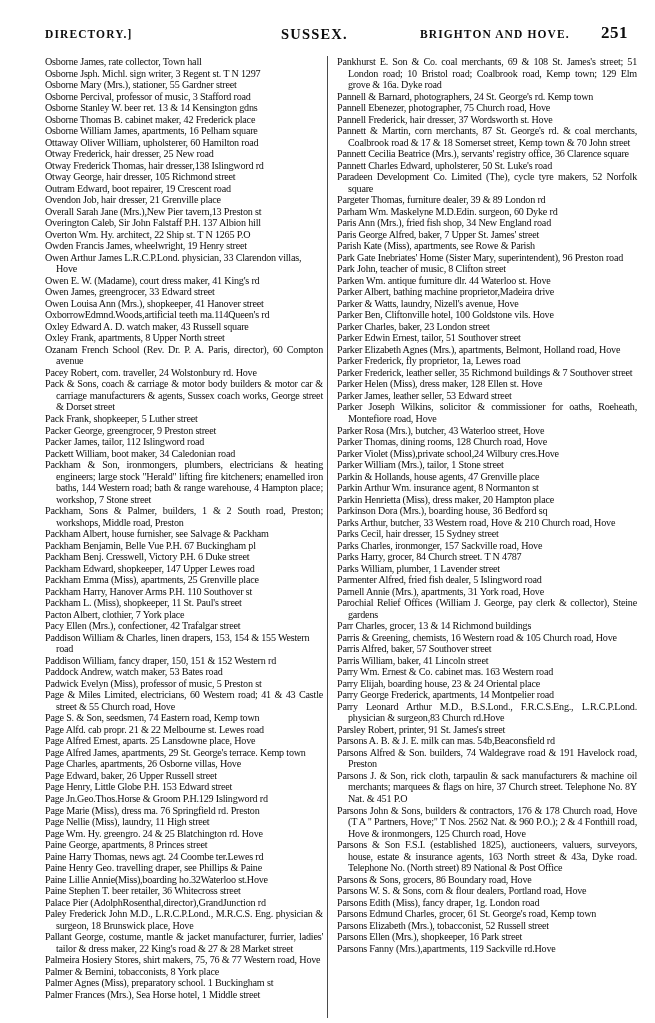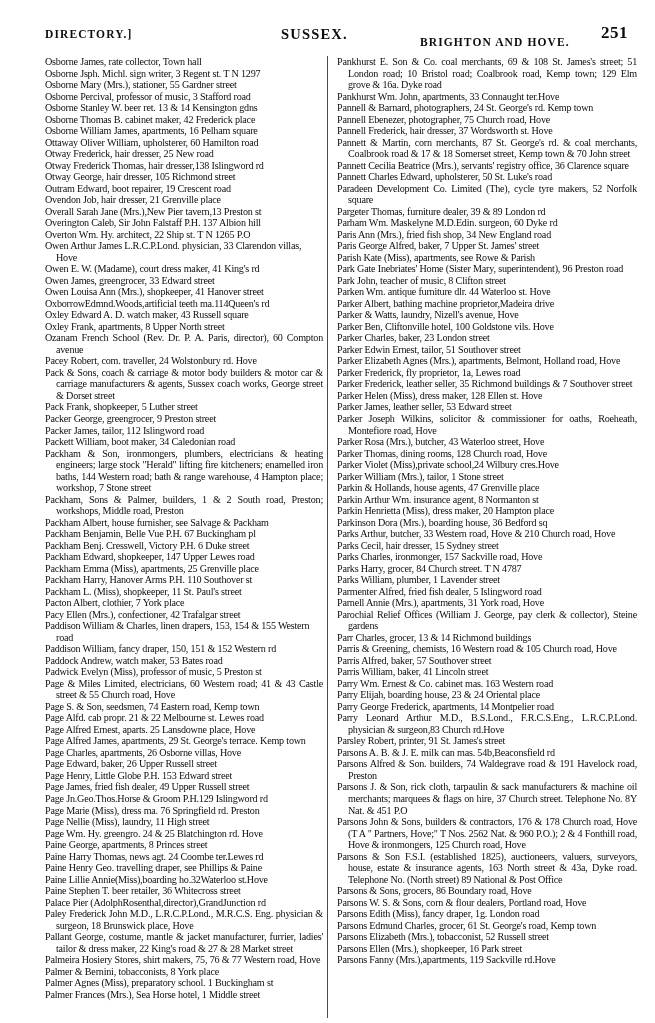--- a/index.html
+++ b/index.html
@@ -48,21 +48,20 @@
     font-size: 14.5px;
     letter-spacing: 1.2px;
     text-align: center;
   }
   .rh-right {
     position: absolute;
     left: 375px;
     top: 0;
     font-size: 11.5px;
     letter-spacing: 1.1px;
-    margin-top: 8px;
   }
   .rh-page {
     position: absolute;
     right: 7px;
     top: -5px;
     font-size: 17px;
     font-weight: bold;
     letter-spacing: 0.5px;
     margin-left: 46px;
   }
@@ -130,20 +129,21 @@
         <p class="entry tight">Osborne William James, apartments, 16 Pelham square</p>
         <p class="entry tight">Ottaway Oliver William, upholsterer, 60 Hamilton road</p>
         <p class="entry tight">Otway Frederick, hair dresser, 25 New road</p>
         <p class="entry tight">Otway Frederick Thomas, hair dresser,138 Islingword rd</p>
         <p class="entry tight">Otway George, hair dresser, 105 Richmond street</p>
         <p class="entry tight">Outram Edward, boot repairer, 19 Crescent road</p>
         <p class="entry tight">Ovendon Job, hair dresser, 21 Grenville place</p>
         <p class="entry tight">Overall Sarah Jane (Mrs.),New Pier tavern,13 Preston st</p>
         <p class="entry tight">Overington Caleb, Sir John Falstaff P.H. 137 Albion hill</p>
         <p class="entry tight">Overton Wm. Hy. architect, 22 Ship st.   T N 1265 P.O</p>
+        <p class="entry tight">Owden Francis James, wheelwright, 19 Henry street</p>
         <p class="entry tight">Owen Arthur James L.R.C.P.Lond. physician, 33 Clarendon villas, Hove</p>
         <p class="entry tight">Owen E. W. (Madame), court dress maker, 41 King's rd</p>
         <p class="entry tight">Owen James, greengrocer, 33 Edward street</p>
         <p class="entry tight">Owen Louisa Ann (Mrs.), shopkeeper, 41 Hanover street</p>
         <p class="entry tight">OxborrowEdmnd.Woods,artificial teeth ma.114Queen's rd</p>
         <p class="entry tight">Oxley Edward A. D. watch maker, 43 Russell square</p>
         <p class="entry tight">Oxley Frank, apartments, 8 Upper North street</p>
         <p class="entry tight just">Ozanam French School (Rev. Dr. P. A. Paris, director), 60 Compton avenue</p>
         <p class="entry tight">Pacey Robert, com. traveller, 24 Wolstonbury rd. Hove</p>
         <p class="entry tight just">Pack &amp; Sons, coach &amp; carriage &amp; motor body builders &amp; motor car &amp; carriage manufacturers &amp; agents, Sussex coach works, George street &amp; Dorset street</p>
@@ -167,41 +167,39 @@
         <p class="entry tight">Paddock Andrew, watch maker, 53 Bates road</p>
         <p class="entry tight">Padwick Evelyn (Miss), professor of music, 5 Preston st</p>
         <p class="entry tight just">Page &amp; Miles Limited, electricians, 60 Western road; 41 &amp; 43 Castle street &amp; 55 Church road, Hove</p>
         <p class="entry tight">Page S. &amp; Son, seedsmen, 74 Eastern road, Kemp town</p>
         <p class="entry tight">Page Alfd. cab propr. 21 &amp; 22 Melbourne st. Lewes road</p>
         <p class="entry tight">Page Alfred Ernest, aparts. 25 Lansdowne place, Hove</p>
         <p class="entry tight">Page Alfred James, apartments, 29 St. George's terrace. Kemp town</p>
         <p class="entry tight">Page Charles, apartments, 26 Osborne villas, Hove</p>
         <p class="entry tight">Page Edward, baker, 26 Upper Russell street</p>
         <p class="entry tight">Page Henry, Little Globe P.H. 153 Edward street</p>
-        <p class="entry tight">Page James, fried fish dealer, 49 Upper Russell street</p>
         <p class="entry tight">Page Jn.Geo.Thos.Horse &amp; Groom P.H.129 Islingword rd</p>
         <p class="entry tight">Page Marie (Miss), dress ma. 76 Springfield rd. Preston</p>
         <p class="entry tight">Page Nellie (Miss), laundry, 11 High street</p>
         <p class="entry tight">Page Wm. Hy. greengro. 24 &amp; 25 Blatchington rd. Hove</p>
         <p class="entry tight">Paine George, apartments, 8 Princes street</p>
         <p class="entry tight">Paine Harry Thomas, news agt. 24 Coombe ter.Lewes rd</p>
         <p class="entry tight">Paine Henry Geo. travelling draper, see Phillips &amp; Paine</p>
         <p class="entry tight">Paine Lillie Annie(Miss),boarding ho.32Waterloo st.Hove</p>
         <p class="entry tight">Paine Stephen T. beer retailer, 36 Whitecross street</p>
         <p class="entry tight">Palace Pier (AdolphRosenthal,director),GrandJunction rd</p>
         <p class="entry tight just">Paley Frederick John M.D., L.R.C.P.Lond., M.R.C.S. Eng. physician &amp; surgeon, 18 Brunswick place, Hove</p>
         <p class="entry tight just">Pallant George, costume, mantle &amp; jacket manufacturer, furrier, ladies' tailor &amp; dress maker, 22 King's road &amp; 27 &amp; 28 Market street</p>
         <p class="entry tight">Palmeira Hosiery Stores, shirt makers, 75, 76 &amp; 77 Western road, Hove</p>
         <p class="entry tight">Palmer &amp; Bernini, tobacconists, 8 York place</p>
         <p class="entry tight">Palmer Agnes (Miss), preparatory school. 1 Buckingham st</p>
         <p class="entry tight">Palmer Frances (Mrs.), Sea Horse hotel, 1 Middle street</p>
       </div>
     <div class="col col-right" id="col-right">
         <p class="entry tight just">Pankhurst E. Son &amp; Co. coal merchants, 69 &amp; 108 St. James's street; 51 London road; 10 Bristol road; Coalbrook road, Kemp town; 129 Elm grove &amp; 16a. Dyke road</p>
-        <p class="entry tight">Pankhurst Wm. John, apartments, 33 Connaught ter.Hove</p>
         <p class="entry tight">Pannell &amp; Barnard, photographers, 24 St. George's rd. Kemp town</p>
         <p class="entry tight">Pannell Ebenezer, photographer, 75 Church road, Hove</p>
         <p class="entry tight">Pannell Frederick, hair dresser, 37 Wordsworth st. Hove</p>
         <p class="entry tight just">Pannett &amp; Martin, corn merchants, 87 St. George's rd. &amp; coal merchants, Coalbrook road &amp; 17 &amp; 18 Somerset street, Kemp town &amp; 70 John street</p>
         <p class="entry tight just">Pannett Cecilia Beatrice (Mrs.), servants' registry office, 36 Clarence square</p>
         <p class="entry tight">Pannett Charles Edward, upholsterer, 50 St. Luke's road</p>
         <p class="entry tight just">Paradeen Development Co. Limited (The), cycle tyre makers, 52 Norfolk square</p>
         <p class="entry tight">Pargeter Thomas, furniture dealer, 39 &amp; 89 London rd</p>
         <p class="entry tight">Parham Wm. Maskelyne M.D.Edin. surgeon, 60 Dyke rd</p>
         <p class="entry tight">Paris Ann (Mrs.), fried fish shop, 34 New England road</p>

